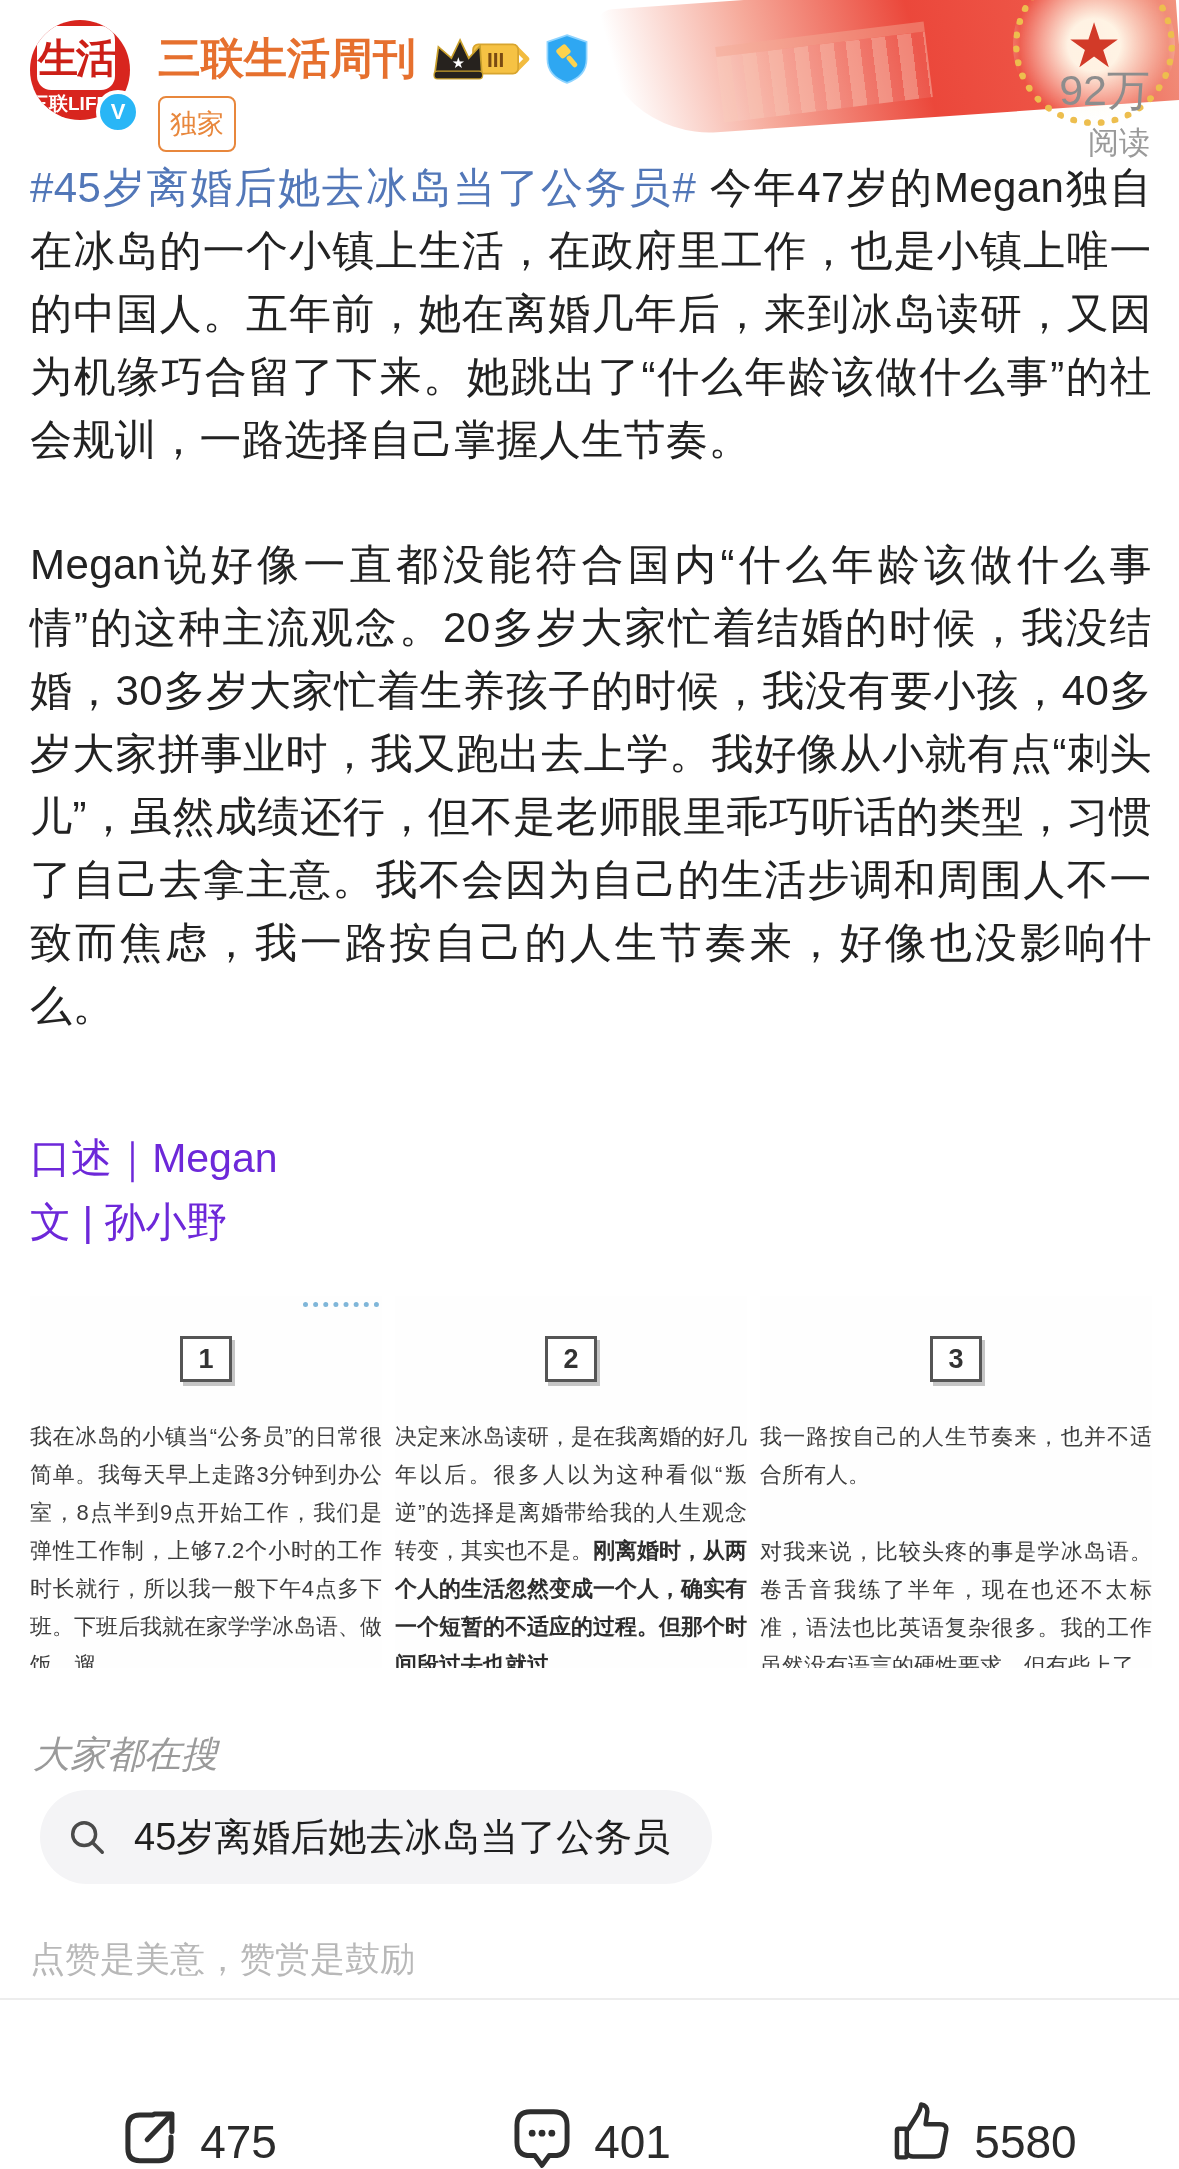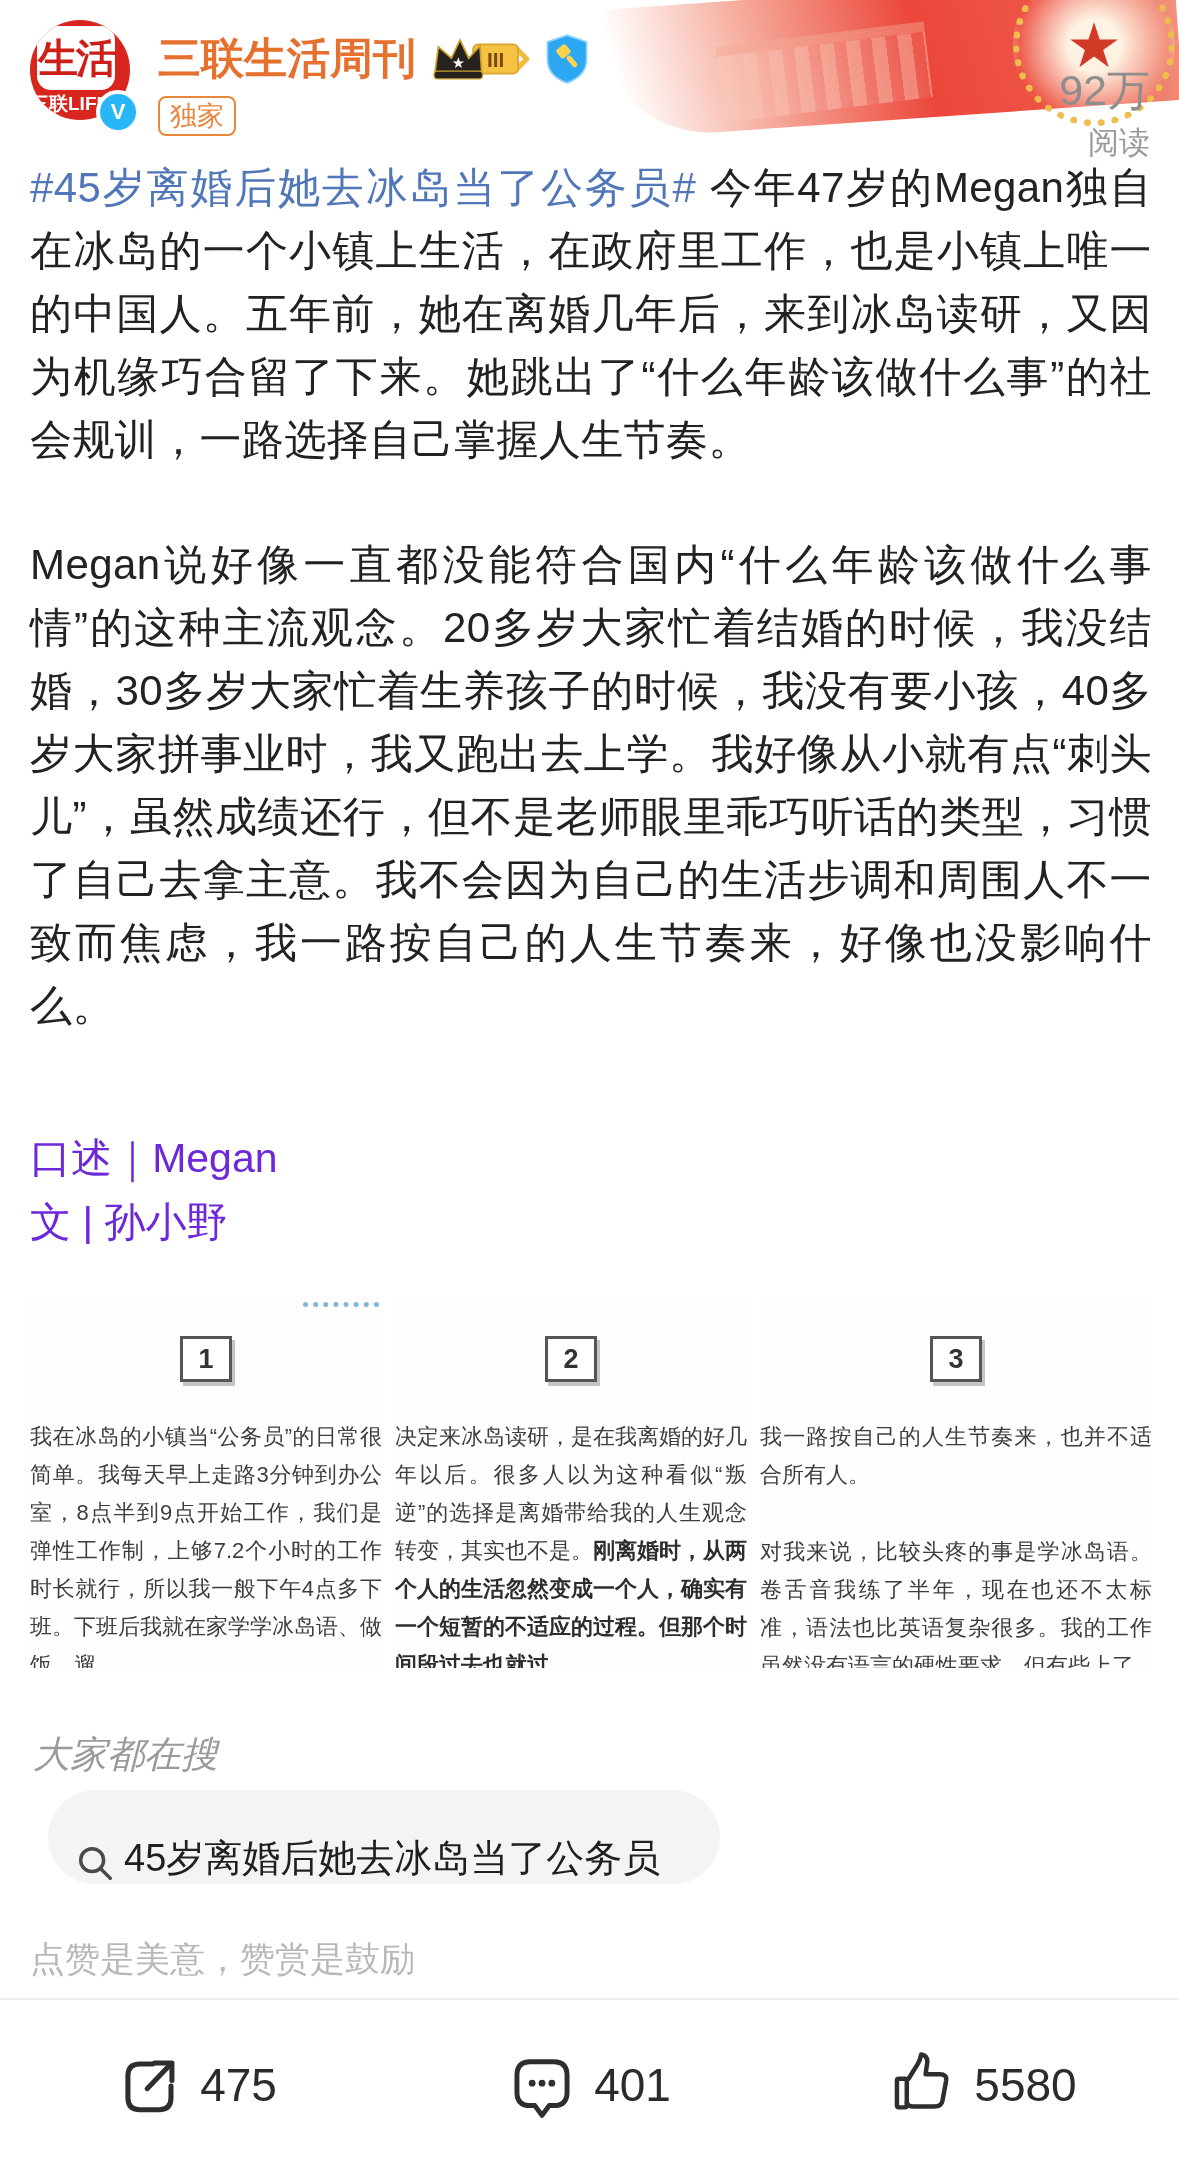--- a/index.html
+++ b/index.html
@@ -18,21 +18,21 @@
   .avatar-band { position:absolute; left:0; right:0; bottom:2px; height:26px; color:#fff; font-size:19px; font-weight:bold;
     text-align:center; white-space:nowrap; overflow:hidden; line-height:24px; }
   .v-badge { position:absolute; right:-6px; bottom:-6px; width:36px; height:36px; border-radius:50%;
     background:#29b6f6; border:4px solid #fff; color:#fff; font-size:22px; font-weight:bold;
     display:flex; align-items:center; justify-content:center; }
 
   .account-row { position:absolute; left:158px; top:30px; display:flex; align-items:center; gap:12px; z-index:6; }
   .account-name { color:#e6702e; font-size:43px; font-weight:600; cursor:pointer; }
 
   .meta-row { position:absolute; left:158px; top:96px; display:flex; align-items:center; gap:16px; z-index:6; }
-  .exclusive { border:2px solid #e8873c; color:#e8873c; font-size:27px; line-height:36px; padding:0 10px; border-radius:8px; }
+  .exclusive { border:2px solid #e8873c; color:#e8873c; font-size:27px; line-height:36px; padding:8px 10px; border-radius:8px; }
   .meta-text { color:#9b9b9b; font-size:31px; }
 
   
   .banner-art { position:absolute; top:0; right:0; width:580px; height:140px; pointer-events:none; overflow:visible; z-index:1; }
   .swoosh { position:absolute; left:0; top:-10px; width:100%; height:130px;
     background:linear-gradient(258deg,#f08a73 0%,#ec4434 22%,#e93325 45%,#f5a190 72%,rgba(255,255,255,0) 95%);
     border-radius:18px 0 0 120px; transform:rotate(-4deg); opacity:.9; }
   .building { position:absolute; left:120px; top:34px; width:210px; height:66px; opacity:.45;
     background:repeating-linear-gradient(90deg,#f9cdbd 0 14px,rgba(255,255,255,.2) 14px 26px);
     border-top:10px solid #f4ab96; transform:rotate(-7deg); }
@@ -60,30 +60,30 @@
   .card-1,.card-2 { width:352px; } .card-3 { width:392px; }
   .card-number { width:46px; height:40px; border:3px solid #555; margin:40px auto 22px;
     display:flex; align-items:center; justify-content:center; font-size:27px; font-weight:bold; color:#333;
     box-shadow:3px 4px 0 rgba(140,140,140,.5); background:#fff; }
   .card-text { font-size:22px; line-height:38px; color:#3d3d3d; text-align:justify;margin-top:36px; }
   .card-text .bold { font-weight:bold; color:#2d2d2d; }
   .card-text .para2 { margin-top:39px; }
 
   
   .search-title { position:absolute; left:33px; top:1730px; font-size:37px; color:#9a9a9a;font-style:italic; }
-  .search-pill { position:absolute; left:48px; top:1790px; width:672px; height:94px; background:#f4f4f6;
-    border-radius:48px; display:flex; align-items:flex-end; padding:0 26px; gap:8px; box-sizing:border-box; cursor:pointer; }
+  .search-pill { position:absolute; left:40px; top:1790px; width:672px; height:94px; background:#f4f4f6;
+    border-radius:48px; display:flex; align-items:center; padding:0 26px; gap:26px; box-sizing:border-box; cursor:pointer; }
   .search-query { font-size:38px; color:#1f1f1f; white-space:nowrap; }
 
   .hint { position:absolute; left:30px; top:1936px; font-size:35px; color:#b8b8b8; }
   .divider { position:absolute; left:0; top:1998px; width:100%; border-top:2px solid #ededed; }
 
   
   .action-bar { position:absolute; left:0; top:2000px; width:100%; height:169px; display:flex; }
-  .action-item { flex:1; display:flex; align-items:center; justify-content:center; gap:18px; cursor:pointer; }
+  .action-item { flex:1; display:flex; align-items:flex-end; justify-content:center; gap:18px; cursor:pointer; }
   .action-count { font-size:46px; color:#2b2b2b; }
   .aicon { display:block; }
 </style>
 </head>
 <body>
 
 <div class="page">
 
   <div class="banner-art">
     <div class="swoosh"></div>

